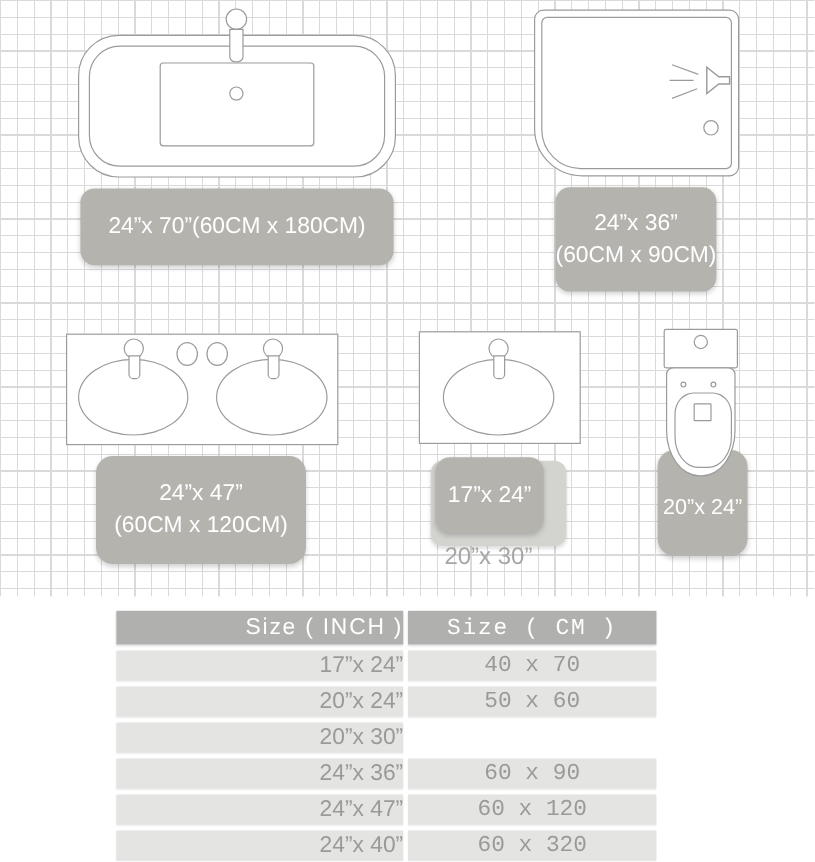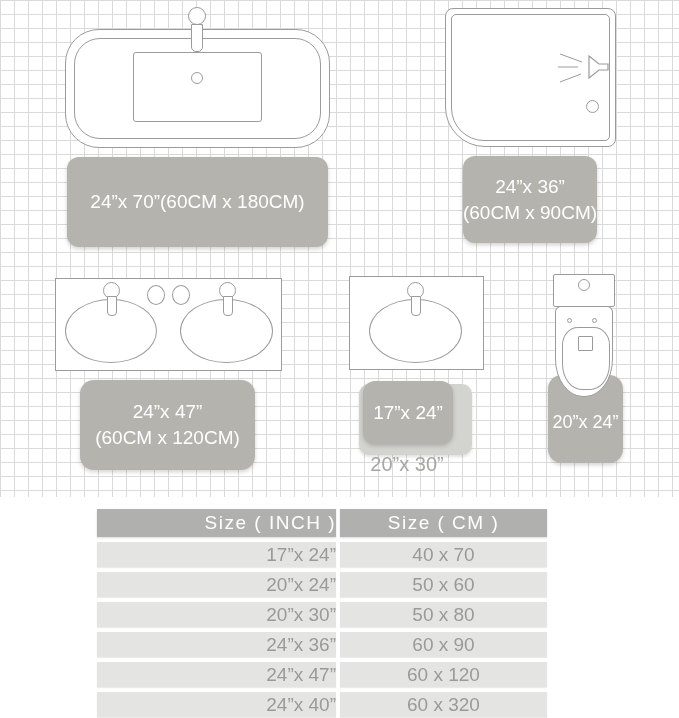--- a/index.html
+++ b/index.html
@@ -29,21 +29,21 @@
     position:absolute;background:#d3d3d0;border-radius:10px;
     box-shadow:0 2px 3px rgba(0,0,0,0.12);
   }
   
   .bt-faucet-circle{left:188px;top:7px;width:18px;height:18px;}
   .bt-outer{left:65px;top:29px;width:265px;height:119px;border-radius:34px;}
   .bt-inner{left:74px;top:38px;width:247px;height:101px;border-radius:26px;}
   .bt-stem{left:191px;top:24px;width:12px;height:28px;border-radius:0 0 5px 5px;}
   .bt-basin{left:133px;top:52px;width:129px;height:70px;border-radius:3px;}
   .bt-drain{left:191px;top:72px;width:12px;height:12px;}
-  .bt-rug{left:67px;top:157px;width:261px;height:90px;}
+  .bt-rug{left:67px;top:157px;width:261px;height:64px;}
   
   .sh-outer{left:445px;top:8px;width:171px;height:139px;border-radius:8px 8px 8px 40px;}
   .sh-inner{left:451px;top:14px;width:159px;height:127px;border-radius:5px 5px 5px 33px;}
   .sh-head{position:absolute;left:556px;top:48px;}
   .sh-drain{left:586px;top:100px;width:13px;height:13px;}
   .sh-rug{left:463px;top:156px;width:134px;height:87px;}
   
   .vn-counter{left:55px;top:278px;width:227px;height:93px;}
   .vn-basin-l{left:65px;top:299px;width:92px;height:64px;}
   .vn-basin-r{left:180px;top:299px;width:93px;height:64px;}
@@ -82,21 +82,21 @@
   .th{
     background:#b0b0ae;color:#ffffff;height:28px;line-height:28px;text-align:center;
     letter-spacing:1.5px;box-shadow:0 1px 2px rgba(0,0,0,0.15);
   }
   .trow{display:flex;gap:4px;margin-bottom:5px;}
   .td{
     background:#e4e4e2;color:#9a9a98;height:25px;line-height:25px;text-align:center;
     box-shadow:0 1px 1px rgba(0,0,0,0.08);
   }
   .c1{width:239px;text-align:right;}
-  .c2{width:207px;}
+  .c2{width:207px;font-family:Liberation Mono, monospace;}
 </style>
 </head>
 <body>
 
 <div id="canvas">
   <div class="grid"></div>
 
   <div>
     <div class="ol round bt-faucet-circle"></div>
     <div class="ol bt-outer"></div>
@@ -174,21 +174,20 @@
     <div class="trow">
       <div class="td c1">17”x 24”</div>
       <div class="td c2">40 x 70</div>
     </div>
     <div class="trow">
       <div class="td c1">20”x 24”</div>
       <div class="td c2">50 x 60</div>
     </div>
     <div class="trow">
       <div class="td c1">20”x 30”</div>
-      <div class="td c2">50 x 80</div>
     </div>
     <div class="trow">
       <div class="td c1">24”x 36”</div>
       <div class="td c2">60 x 90</div>
     </div>
     <div class="trow">
       <div class="td c1">24”x 47”</div>
       <div class="td c2">60 x 120</div>
     </div>
     <div class="trow">

